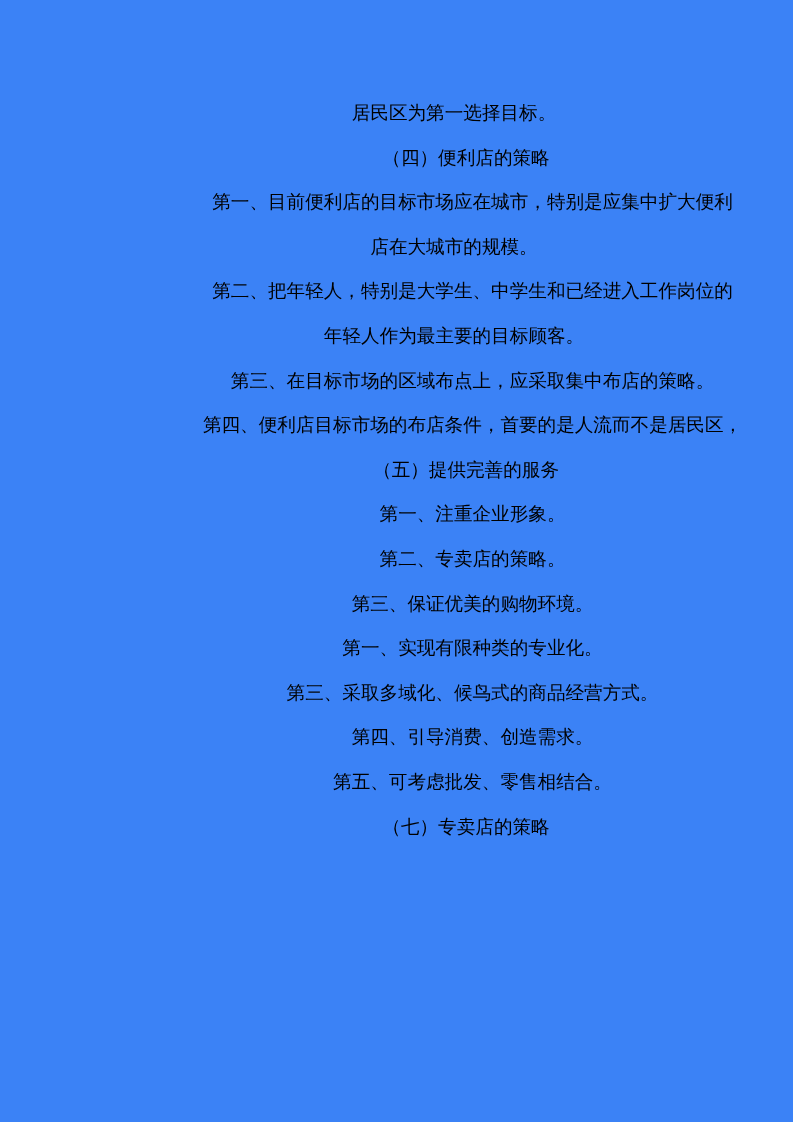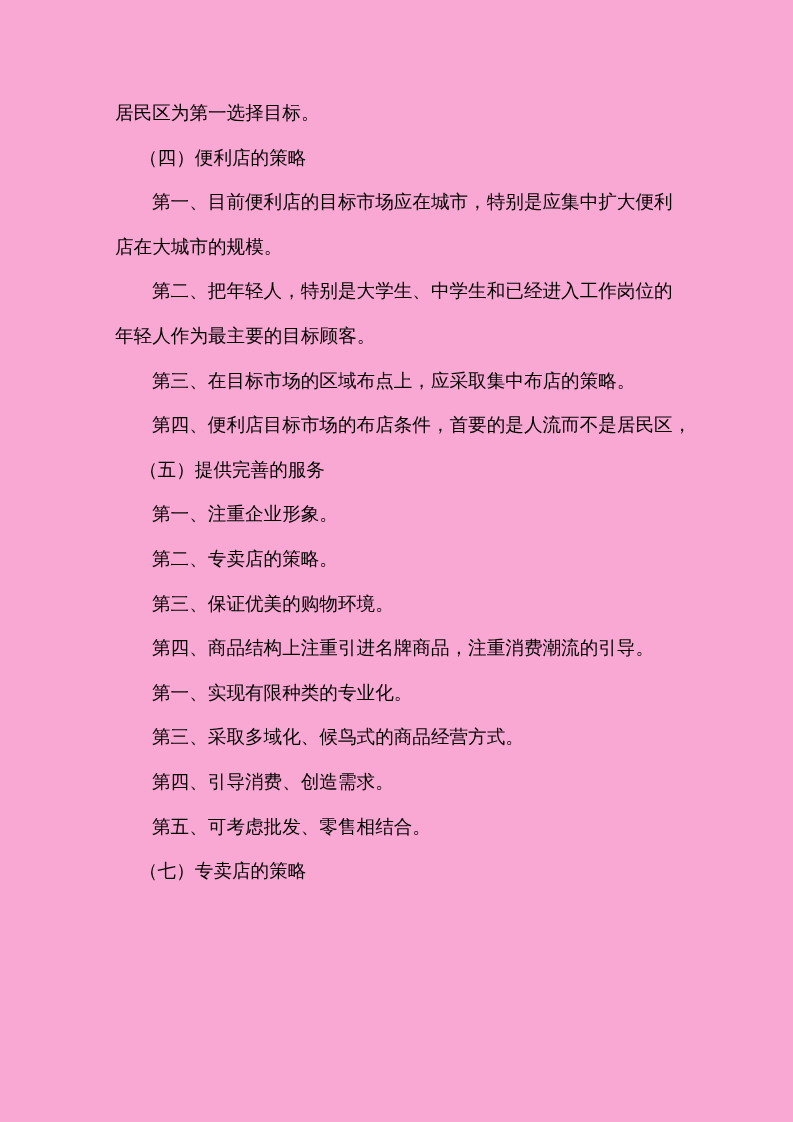--- a/index.html
+++ b/index.html
@@ -4,22 +4,23 @@
   <style>
     html, body {
       margin: 0;
       padding: 0;
       background: #ffffff;
     }
     .page {
       position: relative;
       width: 793px;
       height: 1122px;
-      background: #f9a8d4;
+      background: #3b82f6;
       overflow: hidden;
+      text-align: center;
     }
     .textblock {
       box-sizing: border-box;
       padding: 91px 0 0 115px;
       width: 793px;
       font-family: "Liberation Sans", sans-serif;
       font-size: 18.6px;
       line-height: 44.6px;
       color: #000000;
       font-weight: 400;
@@ -42,20 +43,19 @@
     <div class="line body">第一、目前便利店的目标市场应在城市，特别是应集中扩大便利</div>
     <div class="line flush">店在大城市的规模。</div>
     <div class="line body">第二、把年轻人，特别是大学生、中学生和已经进入工作岗位的</div>
     <div class="line flush">年轻人作为最主要的目标顾客。</div>
     <div class="line body">第三、在目标市场的区域布点上，应采取集中布店的策略。</div>
     <div class="line body">第四、便利店目标市场的布店条件，首要的是人流而不是居民区，</div>
     <div class="line heading">（五）提供完善的服务</div>
     <div class="line body">第一、注重企业形象。</div>
     <div class="line body">第二、专卖店的策略。</div>
     <div class="line body">第三、保证优美的购物环境。</div>
-    <div class="line body">第四、商品结构上注重引进名牌商品，注重消费潮流的引导。</div>
     <div class="line body">第一、实现有限种类的专业化。</div>
     <div class="line body">第三、采取多域化、候鸟式的商品经营方式。</div>
     <div class="line body">第四、引导消费、创造需求。</div>
     <div class="line body">第五、可考虑批发、零售相结合。</div>
     <div class="line heading">（七）专卖店的策略</div>
   </div>
 </div>
 
 </body></html>

